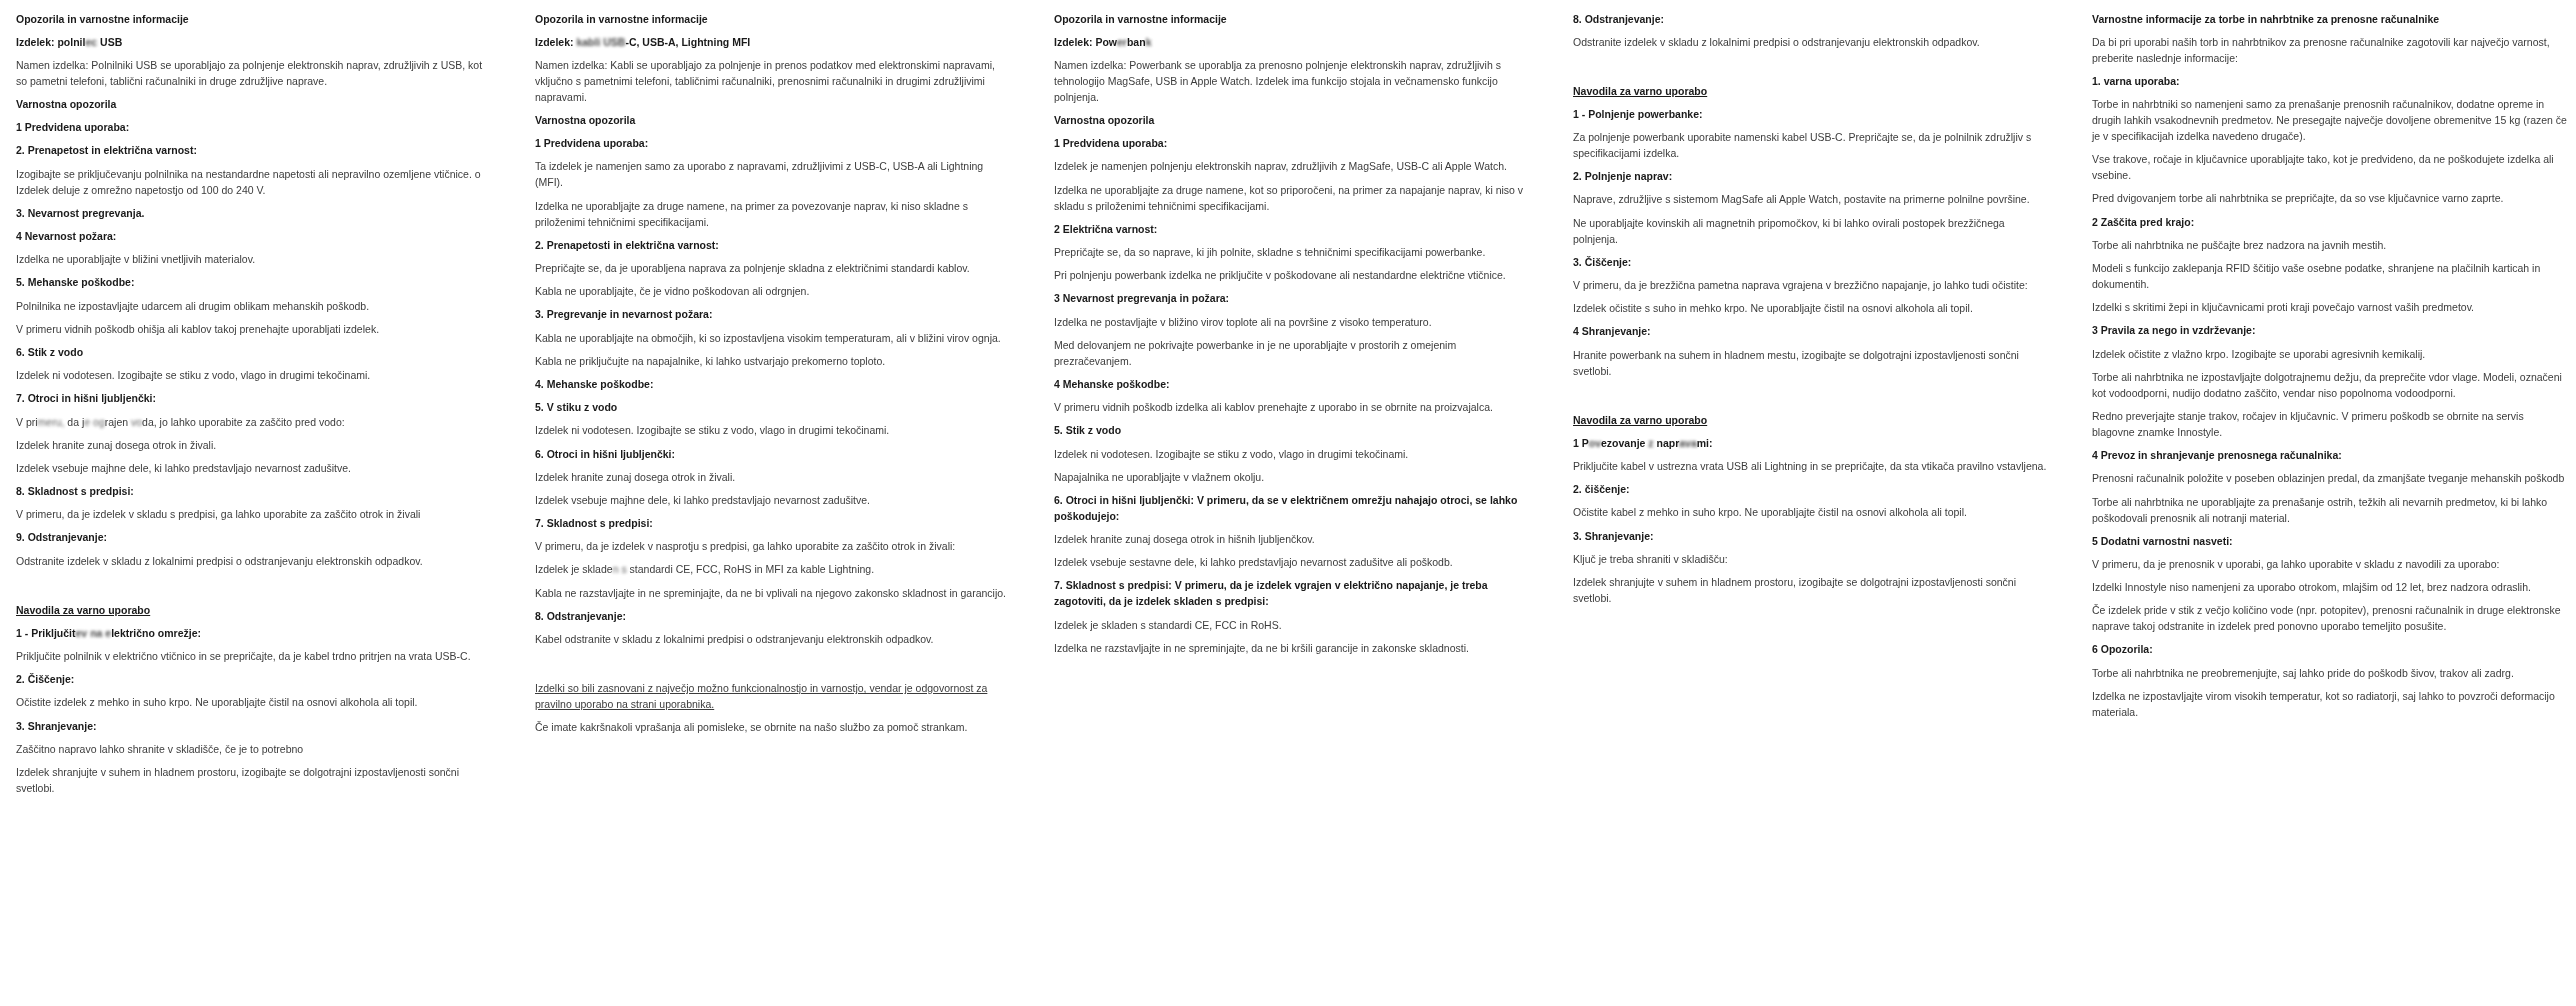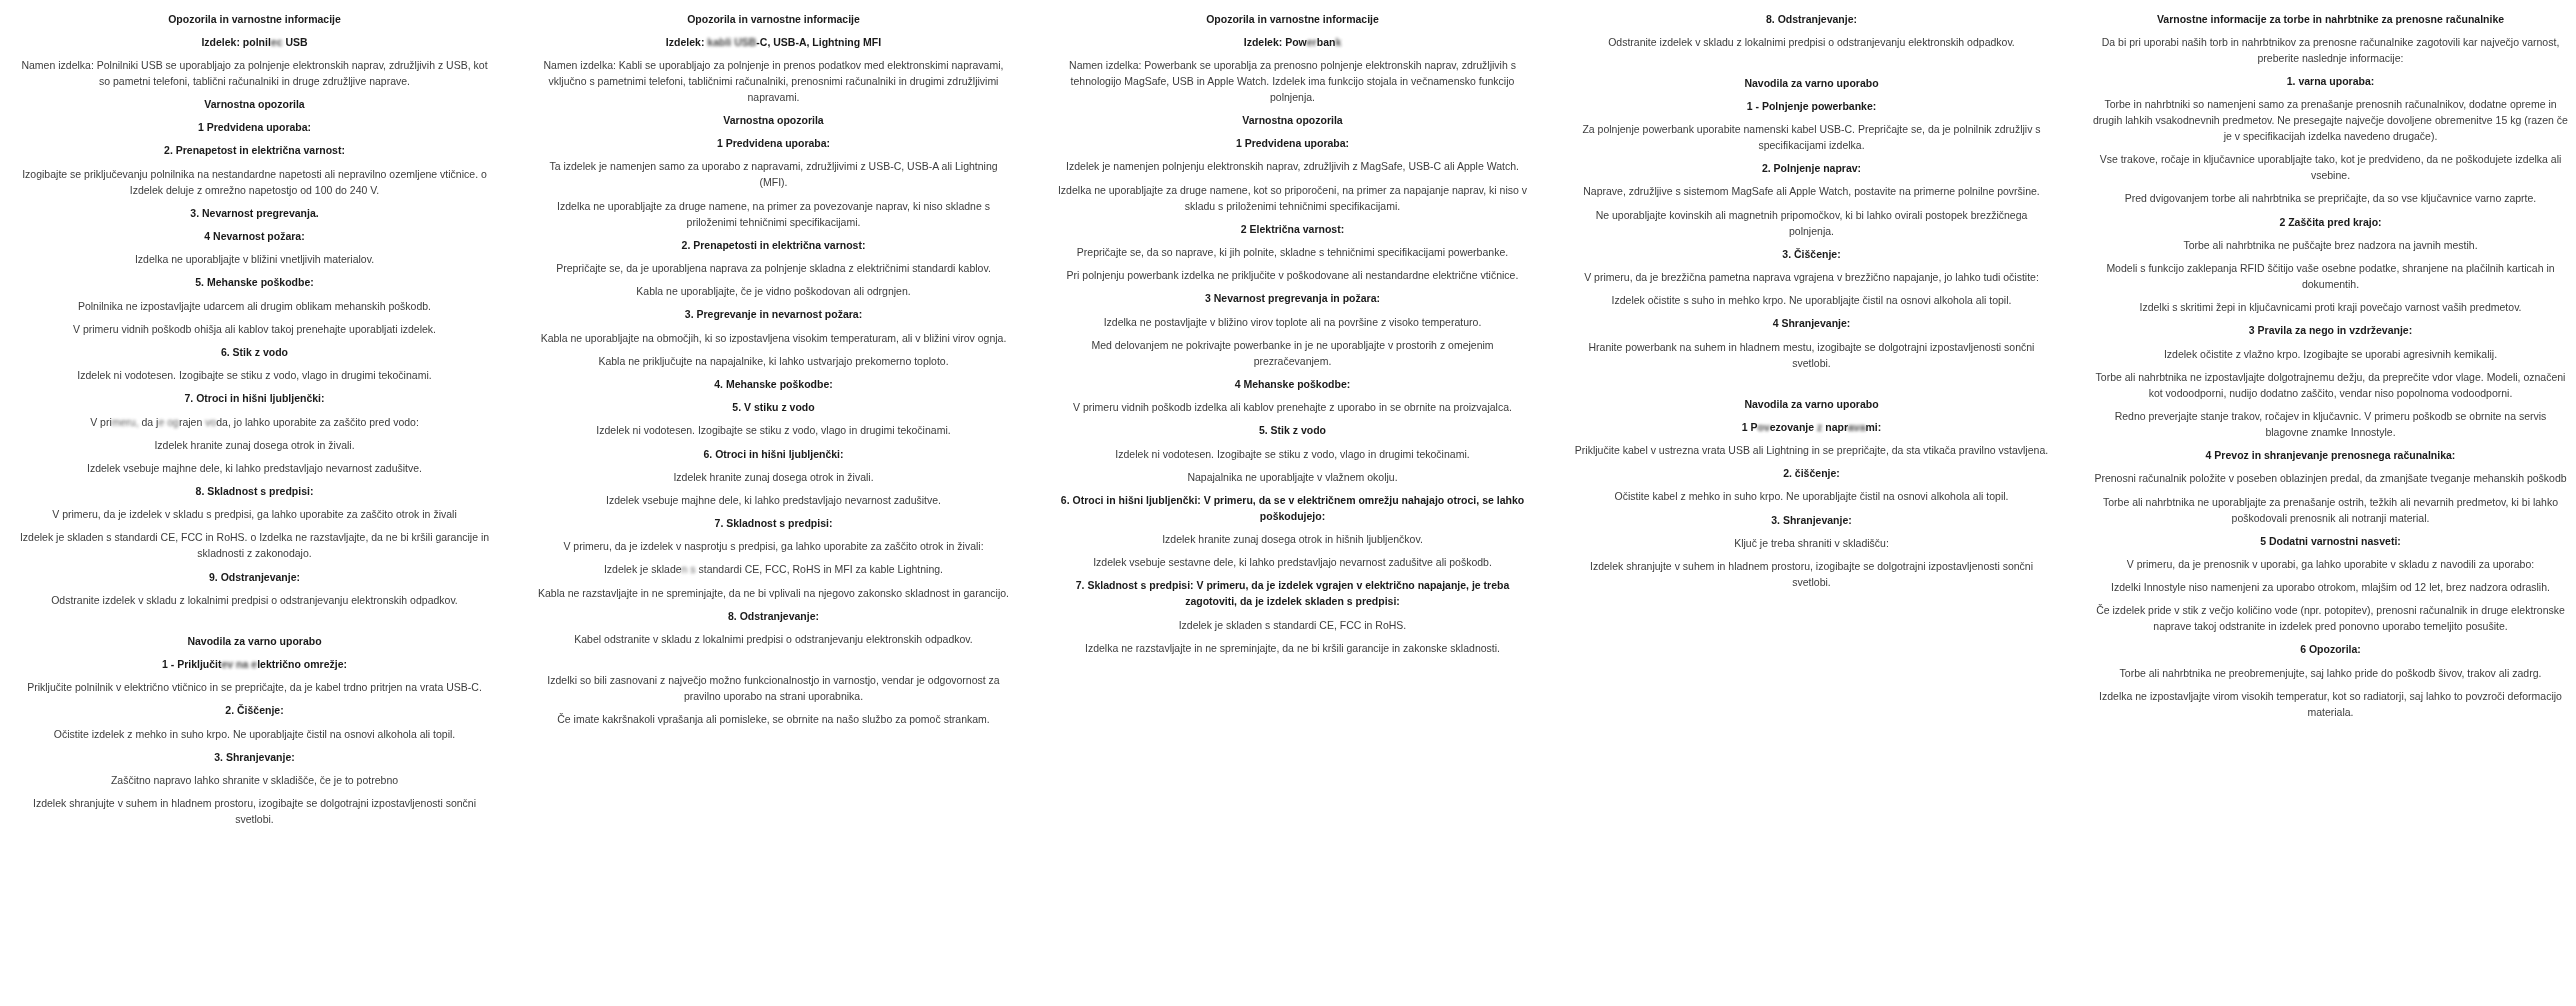--- a/index.html
+++ b/index.html
@@ -11,39 +11,38 @@
     overflow: hidden;
     font-family: "Liberation Sans", "DejaVu Sans", sans-serif;
   }
   #doc {
     box-sizing: border-box;
     display: flex;
     align-items: flex-start;
     padding: 10.5px 0 0 16px;
     gap: 42px;
     width: 2576px;
-    text-align: center;
   }
   .col {
     flex: 0 0 477px;
     width: 477px;
   }
   .blk {
     font-size: 10.5px;
     line-height: 16px;
     margin: 0 0 7.2px 0;
     color: #3c3c3c;
     font-weight: 400;
     word-wrap: break-word;
   }
   .h1, .h2, .h3 {
     color: #1a1a1a;
     font-weight: 700;
   }
-  .gap { margin-top: 25px; }
+  .gap { margin-top: 33px; text-decoration: underline; }
   .smudge {
     filter: blur(1.4px);
     opacity: 0.82;
   }
 </style>
 </head>
 <body>
 
 <div id="doc">
     <div class="col">
@@ -61,21 +60,20 @@
       <div class="blk p">Polnilnika ne izpostavljajte udarcem ali drugim oblikam mehanskih poškodb.</div>
       <div class="blk p">V primeru vidnih poškodb ohišja ali kablov takoj prenehajte uporabljati izdelek.</div>
       <div class="blk h3">6. Stik z vodo</div>
       <div class="blk p">Izdelek ni vodotesen. Izogibajte se stiku z vodo, vlago in drugimi tekočinami.</div>
       <div class="blk h3">7. Otroci in hišni ljubljenčki:</div>
       <div class="blk p"><span>V pri</span><span class="smudge">meru,</span><span> da j</span><span class="smudge">e og</span><span>rajen</span><span class="smudge"> vo</span><span>da, jo lahko uporabite za zaščito pred vodo:</span></div>
       <div class="blk p">Izdelek hranite zunaj dosega otrok in živali.</div>
       <div class="blk p">Izdelek vsebuje majhne dele, ki lahko predstavljajo nevarnost zadušitve.</div>
       <div class="blk h3">8. Skladnost s predpisi:</div>
       <div class="blk p">V primeru, da je izdelek v skladu s predpisi, ga lahko uporabite za zaščito otrok in živali</div>
-      <div class="blk p">Izdelek je skladen s standardi CE, FCC in RoHS. o Izdelka ne razstavljajte, da ne bi kršili garancije in skladnosti z zakonodajo.</div>
       <div class="blk h3">9. Odstranjevanje:</div>
       <div class="blk p">Odstranite izdelek v skladu z lokalnimi predpisi o odstranjevanju elektronskih odpadkov.</div>
       <div class="blk h2 gap">Navodila za varno uporabo</div>
       <div class="blk h3"><span>1 - Priključit</span><span class="smudge">ev na e</span><span>lektrično omrežje:</span></div>
       <div class="blk p">Priključite polnilnik v električno vtičnico in se prepričajte, da je kabel trdno pritrjen na vrata USB-C.</div>
       <div class="blk h3">2. Čiščenje:</div>
       <div class="blk p">Očistite izdelek z mehko in suho krpo. Ne uporabljajte čistil na osnovi alkohola ali topil.</div>
       <div class="blk h3">3. Shranjevanje:</div>
       <div class="blk p">Zaščitno napravo lahko shranite v skladišče, če je to potrebno</div>
       <div class="blk p">Izdelek shranjujte v suhem in hladnem prostoru, izogibajte se dolgotrajni izpostavljenosti sončni svetlobi.</div>

